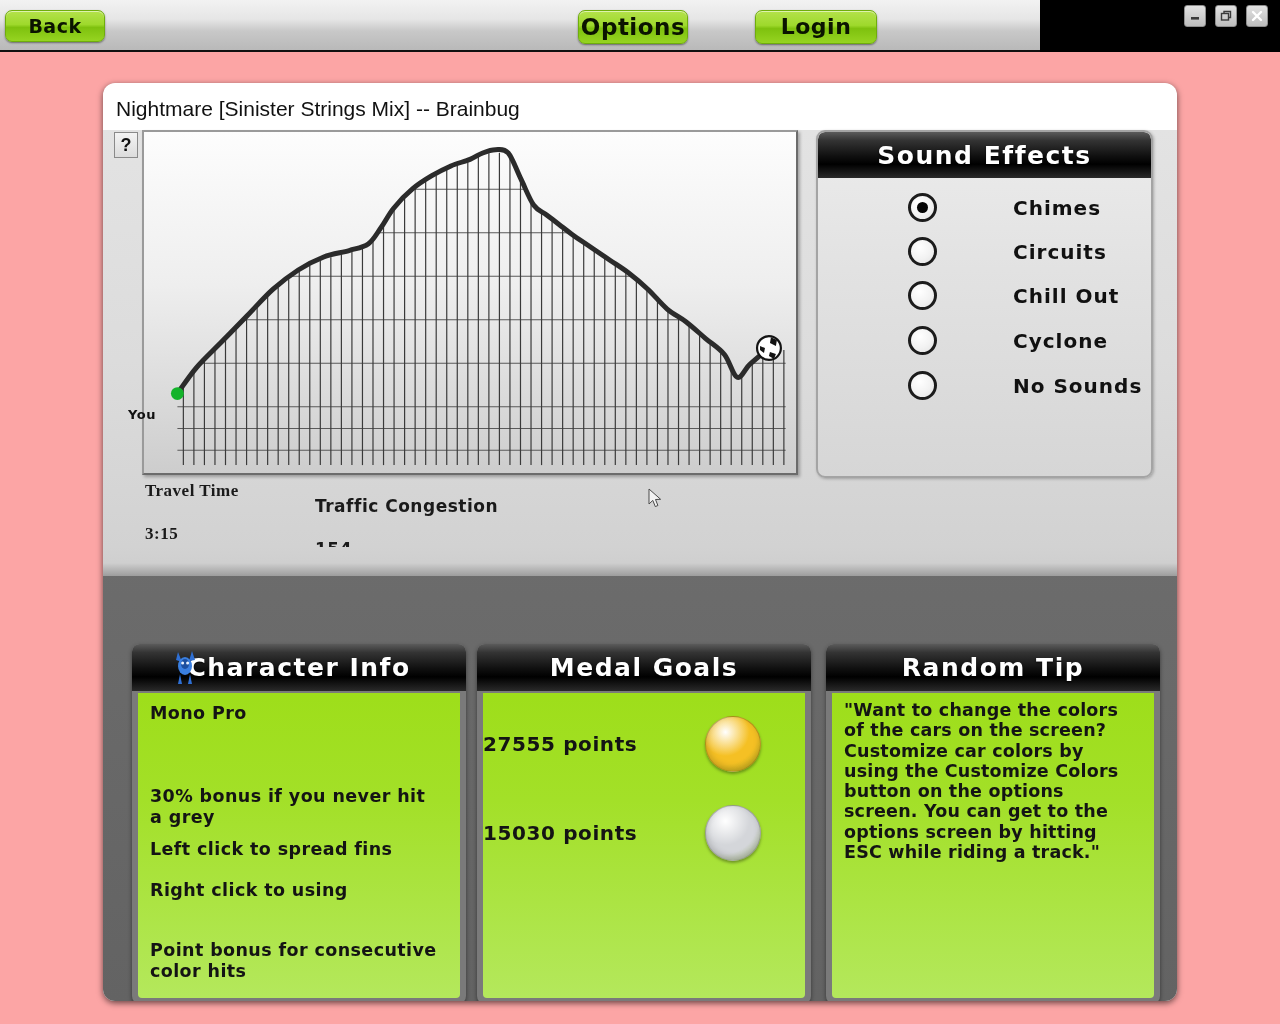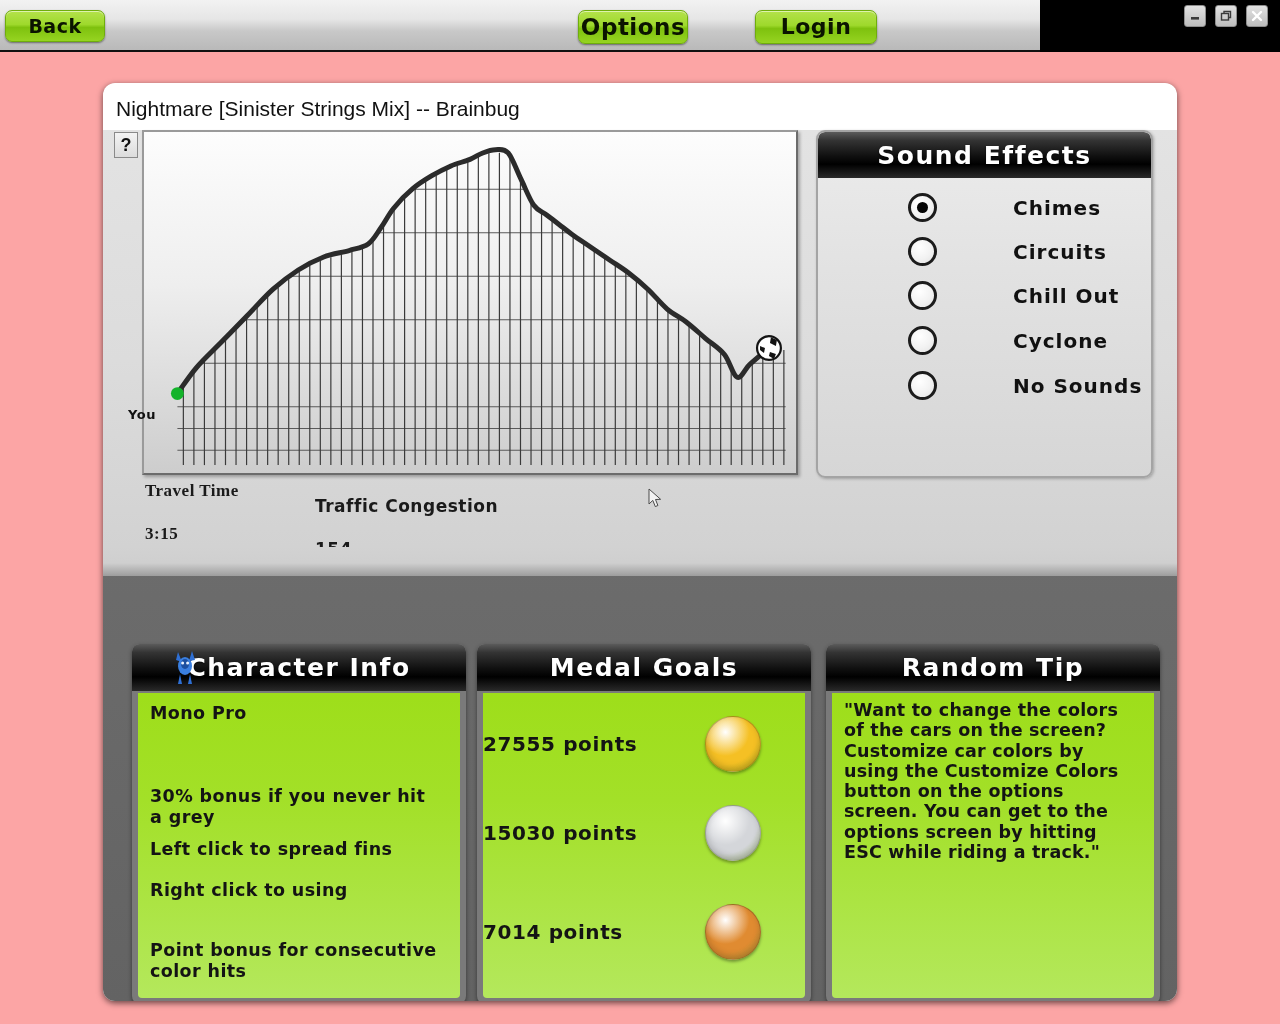--- a/index.html
+++ b/index.html
@@ -499,24 +499,20 @@
       <div class="panel-head">Medal Goals</div>
       <div class="card-body">
         <div class="medal-row" id="medal-0">
           <span class="medal-points">27555 points</span>
           <span class="medal-disc" id="disc-0" style="background: radial-gradient(circle at 36% 28%, rgb(255, 255, 255) 0%, rgb(245, 192, 36) 46%, rgb(245, 192, 36) 62%, rgba(0, 0, 0, 0.28) 140%); border: 1px solid rgba(0, 0, 0, 0.25);"></span>
         </div>
         <div class="medal-row" id="medal-1">
           <span class="medal-points">15030 points</span>
           <span class="medal-disc" id="disc-1" style="background: radial-gradient(circle at 36% 28%, rgb(255, 255, 255) 0%, rgb(212, 214, 218) 46%, rgb(212, 214, 218) 62%, rgba(0, 0, 0, 0.28) 140%); border: 1px solid rgba(0, 0, 0, 0.25);"></span>
         </div>
-        <div class="medal-row" id="medal-2">
-          <span class="medal-points">7014 points</span>
-          <span class="medal-disc" id="disc-2" style="background: radial-gradient(circle at 36% 28%, rgb(255, 255, 255) 0%, rgb(224, 139, 49) 46%, rgb(224, 139, 49) 62%, rgba(0, 0, 0, 0.28) 140%); border: 1px solid rgba(0, 0, 0, 0.25);"></span>
-        </div>
       </div>
     </div>
 
     <div class="card" id="card-tip">
       <div class="panel-head">Random Tip</div>
       <div class="card-body">
         <div id="tip-text">"Want to change the colors
 of the cars on the screen?
 Customize car colors by
 using the Customize Colors

